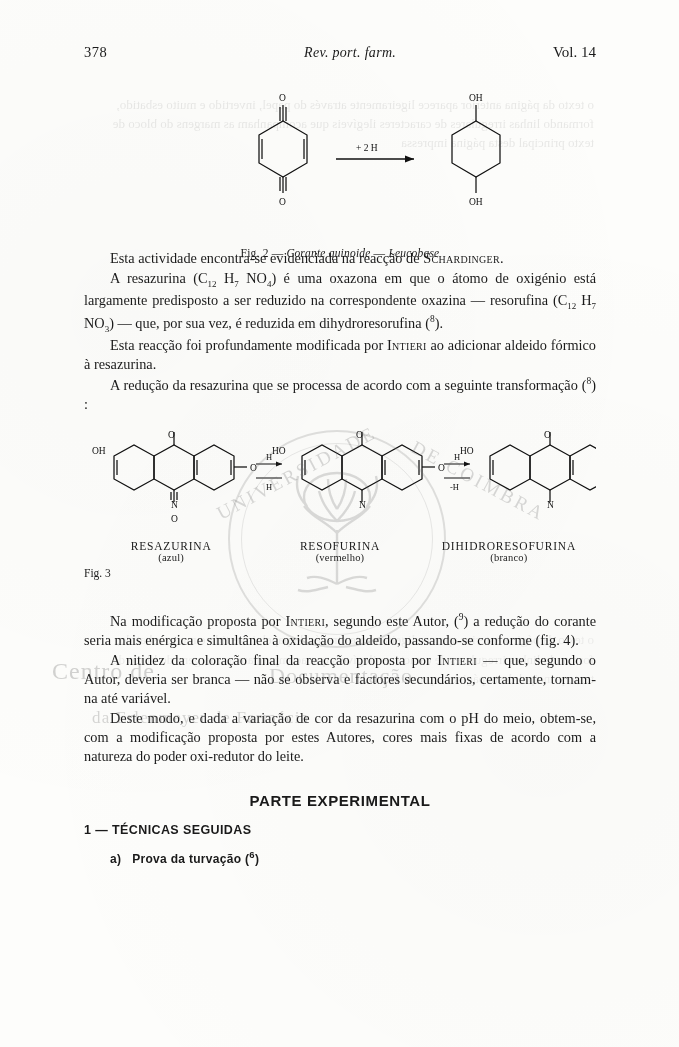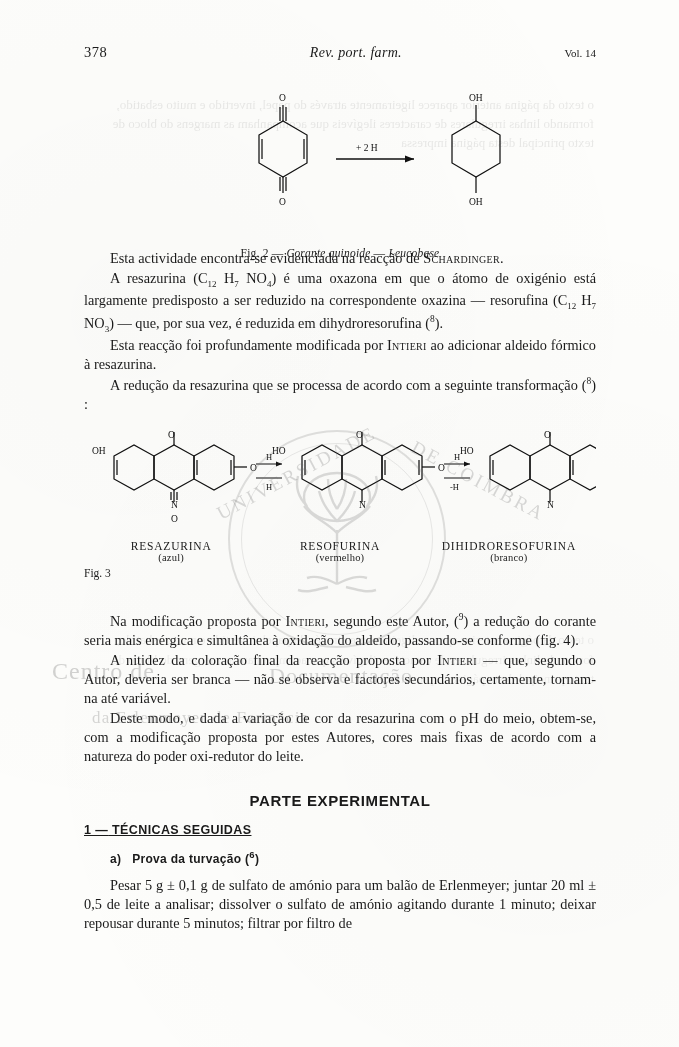--- a/index.html
+++ b/index.html
@@ -42,21 +42,21 @@
     font-size: 14.5px;
     margin-bottom: 6px;
   }
   .runhead .folio { letter-spacing: 0.5px; }
   .runhead .journal {
     font-style: italic;
     font-size: 14px;
     letter-spacing: 0.3px;
     margin-left: 40px;
   }
-  .runhead .vol { font-size: 11px; }
+  .runhead .vol { font-size: 15px; }
 
   
   .fig2wrap {
     margin-top: 26px;
     height: 150px;
     position: relative;
   }
   .figcaption {
     text-align: center;
     font-size: 11.5px;
@@ -123,21 +123,20 @@
     font-weight: bold;
     letter-spacing: 0.6px;
     margin: 26px 0 14px 0;
   }
   h3.sect {
     font-family: "Liberation Sans", sans-serif;
     font-size: 12.5px;
     font-weight: bold;
     letter-spacing: 0.4px;
     margin: 0 0 12px 0;
-    text-decoration: underline;
   }
   h4.subsect {
     font-family: "Liberation Sans", sans-serif;
     font-size: 12px;
     font-weight: bold;
     letter-spacing: 0.3px;
     margin: 0 0 10px 26px;
   }
 
   
@@ -452,25 +451,20 @@
       <span>TÉCNICAS SEGUIDAS</span>
     </h3>
 
     <h4 class="subsect">
       <span>a)</span>
       &nbsp;
       <span>Prova da turvação</span>
       (<sup>6</sup>)
     </h4>
 
-    <p class="body">
-      Pesar 5 g ± 0,1 g de sulfato de amónio para um balão de Erlenmeyer; juntar 20 ml ± 0,5
-      de leite a analisar; dissolver o sulfato de amónio agitando durante 1 minuto; deixar
-      repousar durante 5 minutos; filtrar por filtro de
-    </p>
 
   </div>
 
   <div class="watermark">
     <div class="wm-circle"></div>
     <svg class="wm-tree" viewBox="0 0 100 100">
       <g stroke="#555" stroke-width="1.6" fill="none">
         <path d="M50 88 L50 52"></path>
         <path d="M50 54 C42 46 34 44 28 36 M50 54 C58 46 66 44 72 36"></path>
         <path d="M50 46 C44 40 40 34 38 26 M50 46 C56 40 60 34 62 26"></path>

